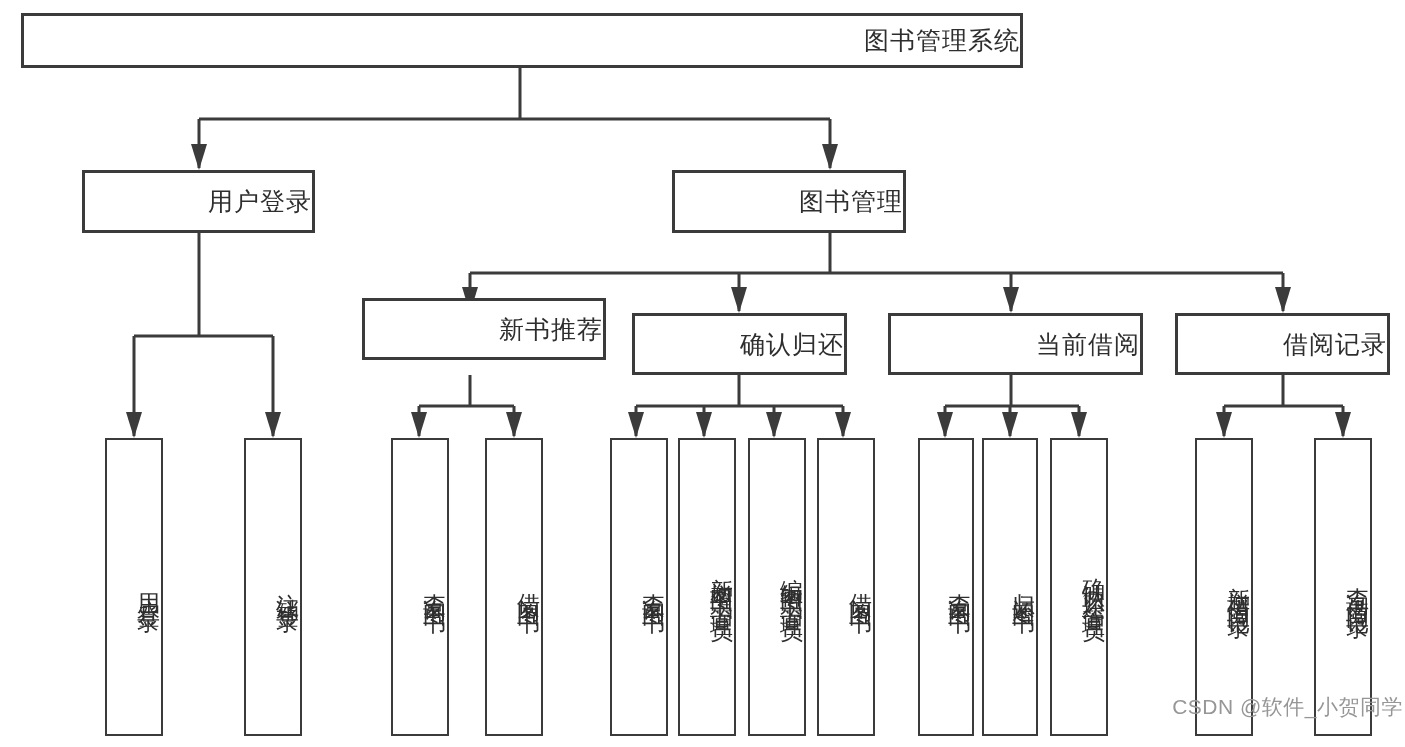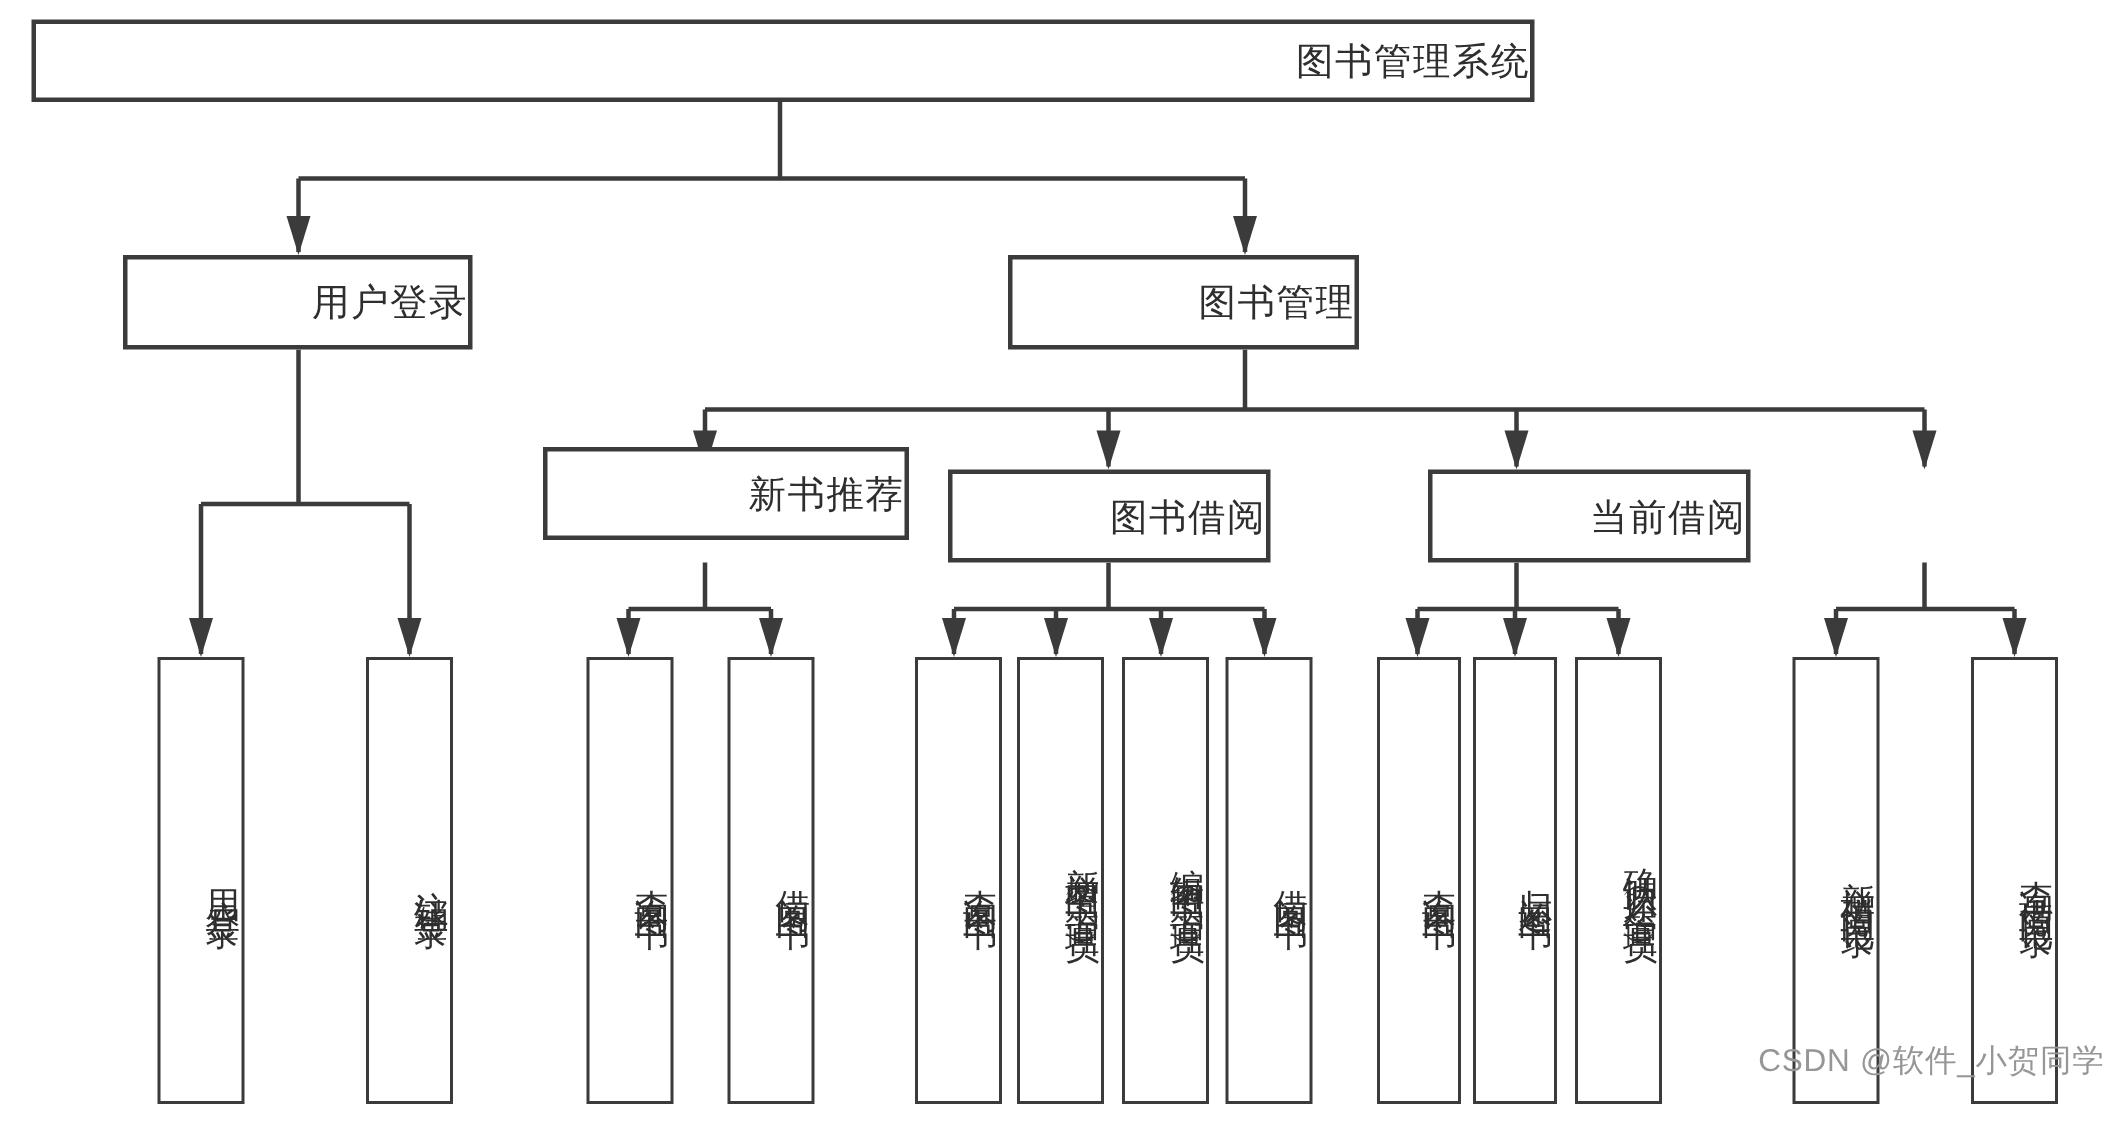--- a/index.html
+++ b/index.html
@@ -79,24 +79,27 @@
     <span>用户登录</span>
   </div>
   <div class="box h" style="left:672px;top:170px;width:234px;height:63px">
     <span>图书管理</span>
   </div>
 
   <div class="box h" style="left:362px;top:298px;width:244px;height:62px">
     <span>新书推荐</span>
   </div>
   <div class="box h" style="left:632px;top:313px;width:215px;height:62px">
-    <span>图书借阅</span>
+    <span>确认归还</span>
   </div>
-  <div class="box h" style="left:952px;top:313px;width:215px;height:62px">
+  <div class="box h" style="left:888px;top:313px;width:255px;height:62px">
     <span>当前借阅</span>
+  </div>
+  <div class="box h" style="left:1175px;top:313px;width:215px;height:62px">
+    <span>借阅记录</span>
   </div>
 
   <div class="box leaf" style="left:105px">
     <span>用户登录</span>
   </div>
   <div class="box leaf" style="left:244px">
     <span>注销登录</span>
   </div>
 
   <div class="box leaf" style="left:391px">

